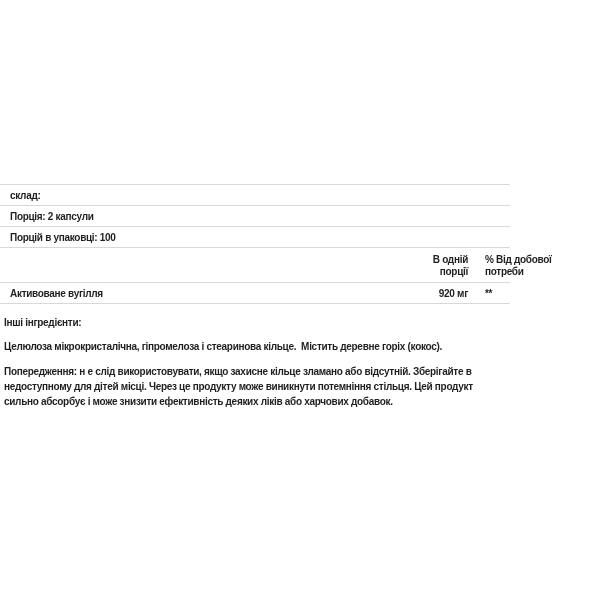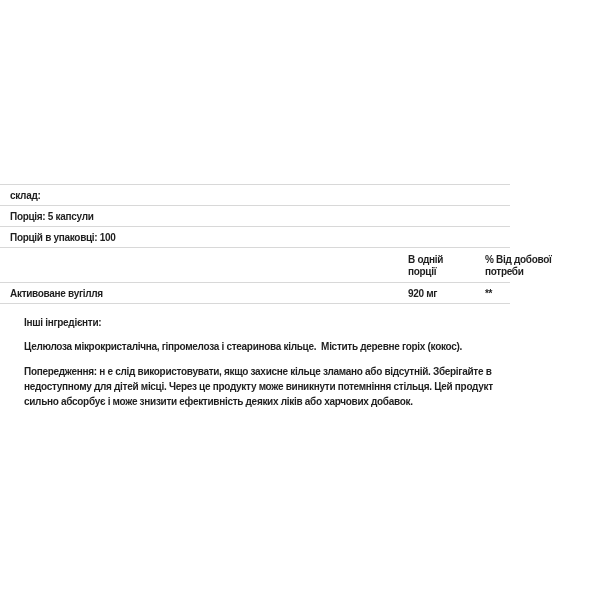--- a/index.html
+++ b/index.html
@@ -37,28 +37,28 @@
   .c1 {
     flex: none;
     width: 398px;
     box-sizing: border-box;
     padding-right: 28px;
   }
   .c2 {
     flex: none;
     width: 60px;
     margin-right: 17px;
+    text-align: right;
   }
   .c3 {
     flex: none;
     width: 80px;
   }
   .section {
     padding: 0 4px;
-    margin-left: 20px;
   }
   .sec-title {
     margin: 13px 0 0 0;
     line-height: 12px;
   }
   .ingredients {
     margin: 10px 0 0 0;
     line-height: 15px;
     white-space: pre-wrap;
   }
@@ -73,21 +73,21 @@
 
 <div class="sheet">
 
   <div class="facts">
 
     <div class="row">
       <span>склад:</span>
     </div>
 
     <div class="row">
-      <span>Порція: 5 капсули</span>
+      <span>Порція: 2 капсули</span>
     </div>
 
     <div class="row">
       <span>Порцій в упаковці: 100</span>
     </div>
 
     <div class="row header-row">
       <div class="c1"></div>
       <div class="c2">В одній порції</div>
       <div class="c3">% Від добової потреби</div>

